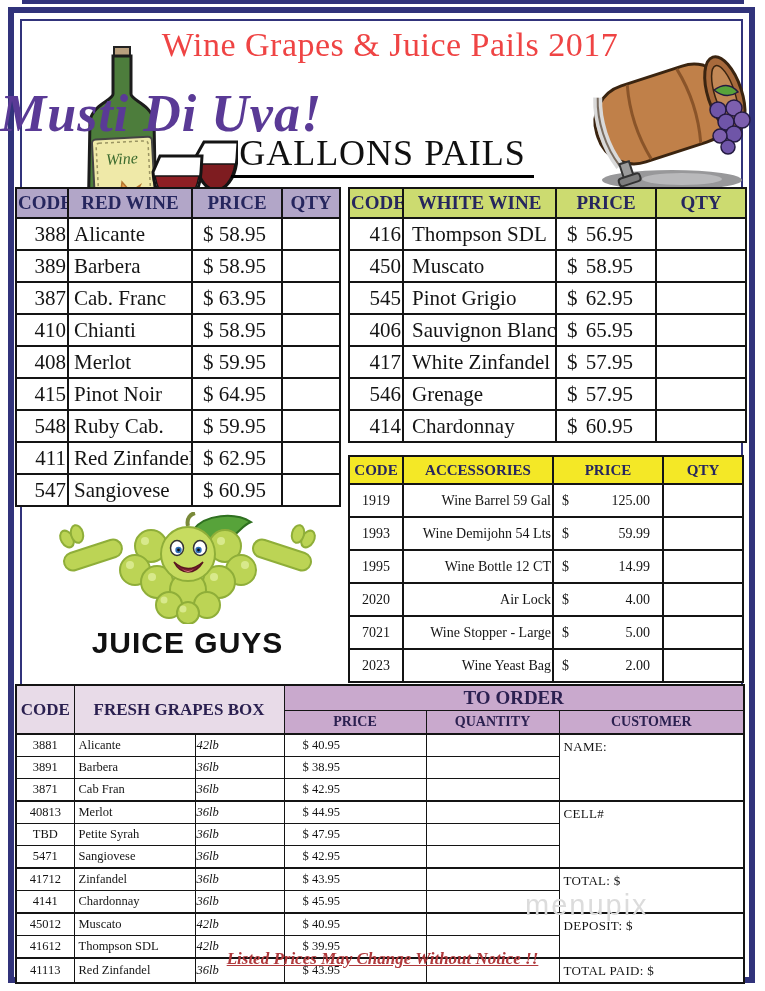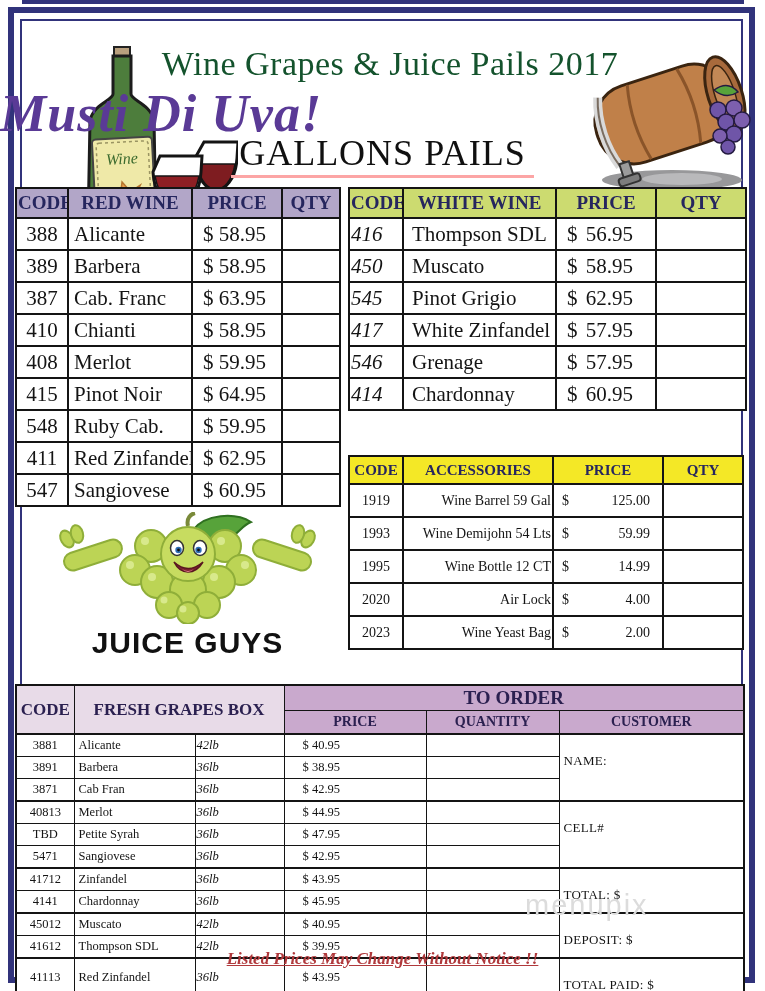--- a/index.html
+++ b/index.html
@@ -5,49 +5,49 @@
   html,body{margin:0;padding:0;background:#fff;}
   .page{position:relative;width:765px;height:991px;background:#fff;overflow:hidden;
         font-family:"Liberation Serif",serif;color:#141414;}
   
   .top-scan-bar{position:absolute;left:22px;top:0;width:722px;height:4px;background:var(--navy,#31337b);}
   .frame-outer{position:absolute;top:7px;left:8px;right:10px;bottom:8px;border:6px solid var(--navy,#31337b);}
   .frame-inner{position:absolute;top:19px;left:20px;right:22px;bottom:20px;border:2px solid var(--navy,#31337b);}
 
   
   .title1{position:absolute;top:26px;left:60px;width:660px;text-align:center;
-          font-size:34px;letter-spacing:.5px;color:#14532d;margin-top:19px;}
+          font-size:34px;letter-spacing:.5px;color:#ef4444;}
   .title2{position:absolute;top:84px;left:0;width:730px;
           font-size:52px;font-weight:bold;font-style:italic;color:var(--brand,#5a3a96);letter-spacing:1px;}
   .title3{position:absolute;top:132px;left:0;width:765px;text-align:center;}
   .title3 span{display:inline-block;font-size:36px;letter-spacing:1px;color:#101010;
-          border-bottom:3px solid #fca5a5;padding:0 8px 1px 8px;}
+          border-bottom:3px solid #000000;padding:0 8px 1px 8px;}
 
   svg{display:block;}
   .art-bottle{position:absolute;left:26px;top:46px;}
   .art-barrel{position:absolute;left:576px;top:52px;}
 
   
   table.tbl{position:absolute;border-collapse:collapse;table-layout:fixed;background:#fff;}
   table.tbl th,table.tbl td{border:2px solid #141414;overflow:hidden;white-space:nowrap;vertical-align:middle;}
   table.tbl th{font-weight:bold;color:#26265e;}
 
   
   #red-table{left:15px;top:187px;width:324px;font-size:21px;}
   #red-table th{height:26px;font-size:19px;background:var(--lavender,#b2a6c8);}
   #red-table td{height:28px;}
-  #red-table .col-code{text-align:center;}
+  #red-table .col-code{text-align:right;}
   #red-table .col-name{text-align:left;padding-left:5px;}
   #red-table .col-price{text-align:left;padding-left:10px;}
 
   
   #white-table{left:348px;top:187px;width:397px;font-size:21px;}
   #white-table th{height:26px;font-size:19px;background:var(--green,#ccdb70);}
   #white-table td{height:28px;}
-  #white-table .col-code{text-align:left;font-style:italic;}
+  #white-table .col-code{text-align:right;}
   #white-table .col-name{text-align:left;padding-left:8px;}
 
   
   #acc-table{left:348px;top:455px;width:394px;font-size:14px;}
   #acc-table th{height:24px;font-size:15px;background:var(--yellow,#f4e826);}
   #acc-table td{height:29px;}
   #acc-table .col-code{text-align:center;}
   #acc-table .col-name{text-align:right;padding-left:5px;}
 
   td.split{padding:0 12px 0 8px;}
@@ -65,21 +65,21 @@
   #grapes-table th,#grapes-table td{border:1px solid #141414;}
   #grapes-table th{color:#2b2050;}
   th.h-code,th.h-box{background:var(--pale,#e8dbe8);font-size:17px;height:42px;}
   th.h-order{background:var(--order,#c9a9cd);font-size:19px;height:20px;font-weight:600;}
   th.h-sub{background:var(--order,#c9a9cd);font-size:14px;height:20px;font-weight:600;}
   #grapes-table td{height:19px;}
   #grapes-table .col-code{text-align:center;}
   #grapes-table .col-name{text-align:left;padding-left:4px;}
   #grapes-table .col-weight{font-style:italic;}
   #grapes-table .col-price{text-align:left;padding-left:18px;}
-  #grapes-table .col-customer{text-align:left;vertical-align:top;padding:18px 0 0 4px;
+  #grapes-table .col-customer{text-align:left;vertical-align:top;padding:4px 0 0 4px;
      font-size:13px;letter-spacing:.3px;}
   #grapes-table tr.group-start td{border-top-width:2px;margin-top:21px;}
 
   .watermark{position:absolute;left:525px;top:889px;font-family:"Liberation Sans",sans-serif;
      font-size:29px;color:#dcdcdc;letter-spacing:2px;}
   .footer{position:absolute;top:949px;left:0;width:765px;text-align:center;}
   .footer span{font-size:17px;font-weight:bold;font-style:italic;color:var(--red,#b0393c);
      text-decoration:underline;}
 </style>
 </head>
@@ -262,20 +262,29 @@
         <tr>
           <td class="col-code">545</td>
           <td class="col-name">Pinot Grigio</td>
           <td class="col-price split">
             <span class="dollar">$</span>
             <span class="amt">62.95</span>
           </td>
           <td class="col-qty"></td>
         </tr>
         <tr>
+          <td class="col-code">406</td>
+          <td class="col-name">Sauvignon Blanc</td>
+          <td class="col-price split">
+            <span class="dollar">$</span>
+            <span class="amt">65.95</span>
+          </td>
+          <td class="col-qty"></td>
+        </tr>
+        <tr>
           <td class="col-code">417</td>
           <td class="col-name">White Zinfandel</td>
           <td class="col-price split">
             <span class="dollar">$</span>
             <span class="amt">57.95</span>
           </td>
           <td class="col-qty"></td>
         </tr>
         <tr>
           <td class="col-code">546</td>
@@ -340,20 +349,29 @@
             <span class="amt">14.99</span>
           </td>
           <td class="col-qty"></td>
         </tr>
         <tr>
           <td class="col-code">2020</td>
           <td class="col-name">Air Lock</td>
           <td class="col-price split">
             <span class="dollar">$</span>
             <span class="amt">4.00</span>
+          </td>
+          <td class="col-qty"></td>
+        </tr>
+        <tr>
+          <td class="col-code">7021</td>
+          <td class="col-name">Wine Stopper - Large</td>
+          <td class="col-price split">
+            <span class="dollar">$</span>
+            <span class="amt">5.00</span>
           </td>
           <td class="col-qty"></td>
         </tr>
         <tr>
           <td class="col-code">2023</td>
           <td class="col-name">Wine Yeast Bag</td>
           <td class="col-price split">
             <span class="dollar">$</span>
             <span class="amt">2.00</span>
           </td>

